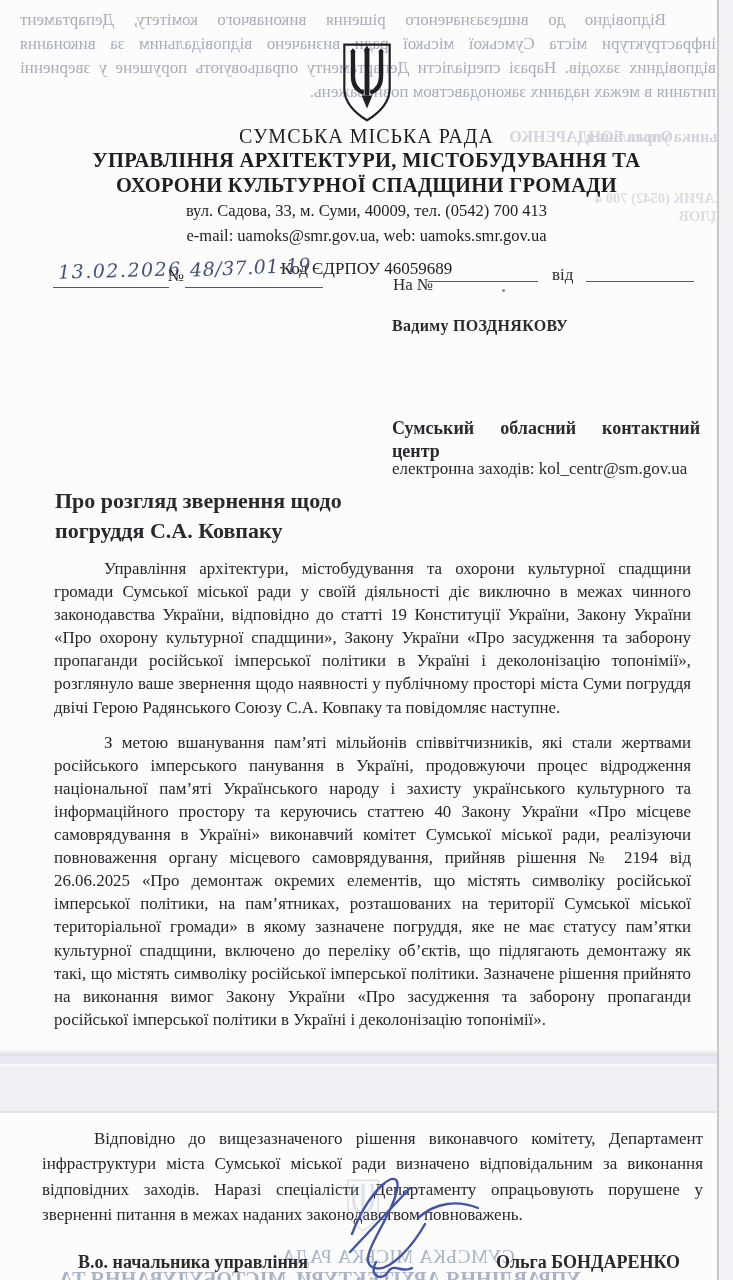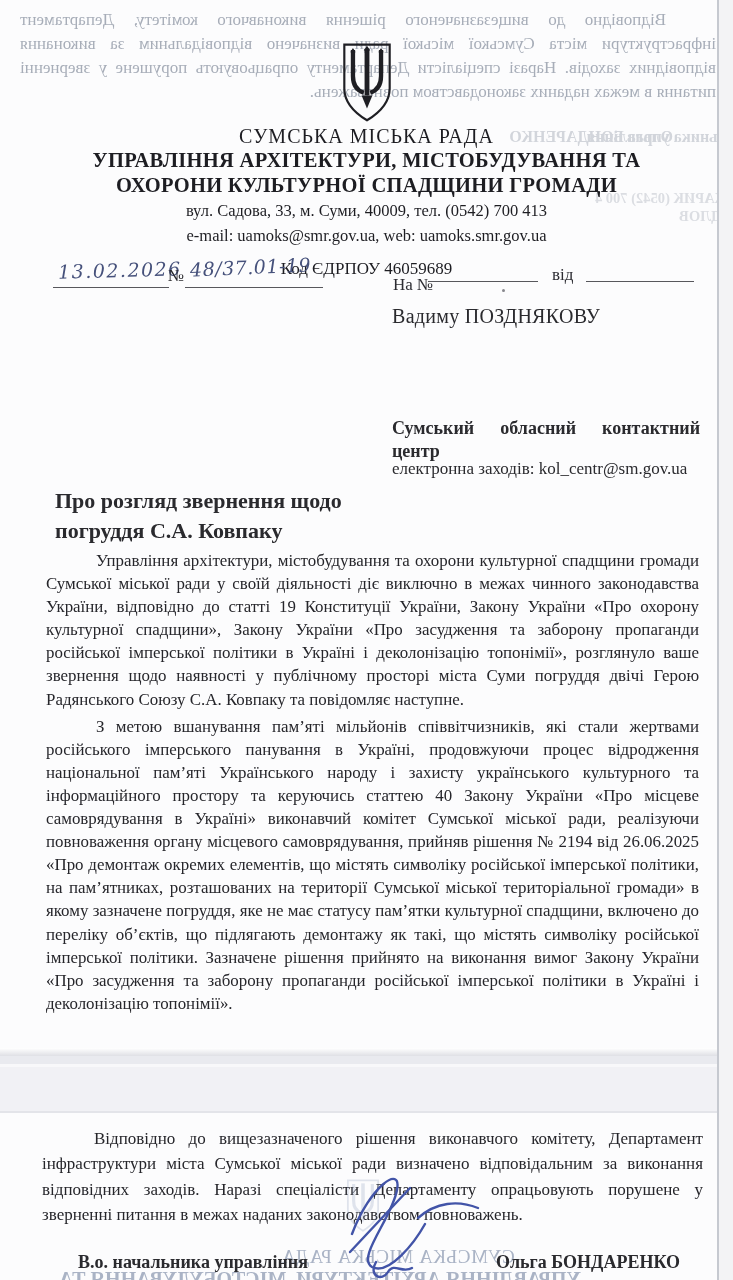--- a/index.html
+++ b/index.html
@@ -55,28 +55,28 @@
   .refline{position:absolute;height:1.4px;background:#3a3a40;opacity:.85;}
   .rl1{left:53px;top:287px;width:116px;}
   .rl2{left:185px;top:287px;width:138px;}
   .rl3{left:428px;top:281px;width:110px;}
   .rl4{left:586px;top:281px;width:108px;}
   .ref-label{position:absolute;font-size:17px;color:#2c2c32;}
   .on-no{left:393px;top:275px;}
   .vid{left:552px;top:265px;}
   .dot-artifact{position:absolute;left:502px;top:289px;width:3px;height:3px;border-radius:50%;background:#55555c;opacity:.7;}
   
-  .addr-name{position:absolute;left:392px;top:305px;font-size:20px;font-weight:normal;letter-spacing:.3px;}
+  .addr-name{position:absolute;left:392px;top:317px;font-size:16px;font-weight:bold;letter-spacing:.3px;}
   .addr-org{position:absolute;left:392px;top:417px;width:308px;font-size:18px;font-weight:bold;text-align:justify;line-height:23px;}
   .addr-email{position:absolute;left:392px;top:459px;font-size:17px;white-space:nowrap;}
   
   .subject{position:absolute;left:55px;top:486px;width:320px;font-size:22px;font-weight:bold;line-height:30px;}
   
   .body-text{position:absolute;left:42px;top:545px;width:661px;font-size:16.9px;line-height:23.1px;text-align:justify;color:#26262b;}
-  .body-text p{margin:4px;text-indent:50px;}
+  .body-text p{margin:12px;text-indent:50px;}
   .para3{position:absolute;left:42px;top:1126px;width:661px;font-size:17px;line-height:25.4px;text-align:justify;text-indent:52px;color:#26262b;margin:0;}
   
   .seam1{position:absolute;left:0;top:1048px;width:733px;height:8px;background:linear-gradient(#ffffff,#dfe0e5);}
   .seam2{position:absolute;left:0;top:1056px;width:733px;height:8px;background:#e9eaef;}
   .seam3{position:absolute;left:0;top:1064px;width:733px;height:3px;background:#f8f8fa;}
   .seam4{position:absolute;left:0;top:1067px;width:733px;height:44px;background:#f1f1f5;}
   .seam5{position:absolute;left:0;top:1111px;width:733px;height:2px;background:#e3e4e9;}
   
   .sig-svg{position:absolute;left:322px;top:1160px;z-index:3;}
   .sig-role{position:absolute;left:78px;top:1252px;font-size:18px;font-weight:bold;z-index:2;white-space:nowrap;}

